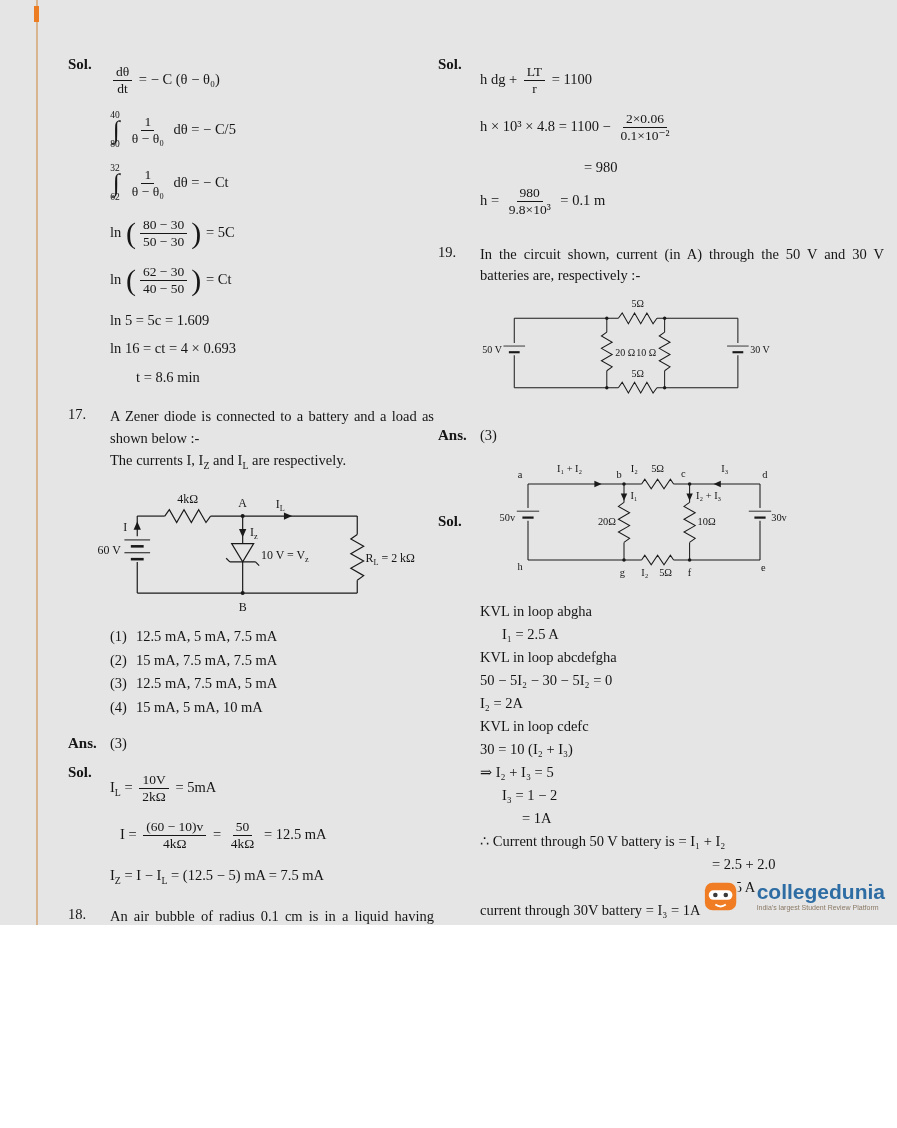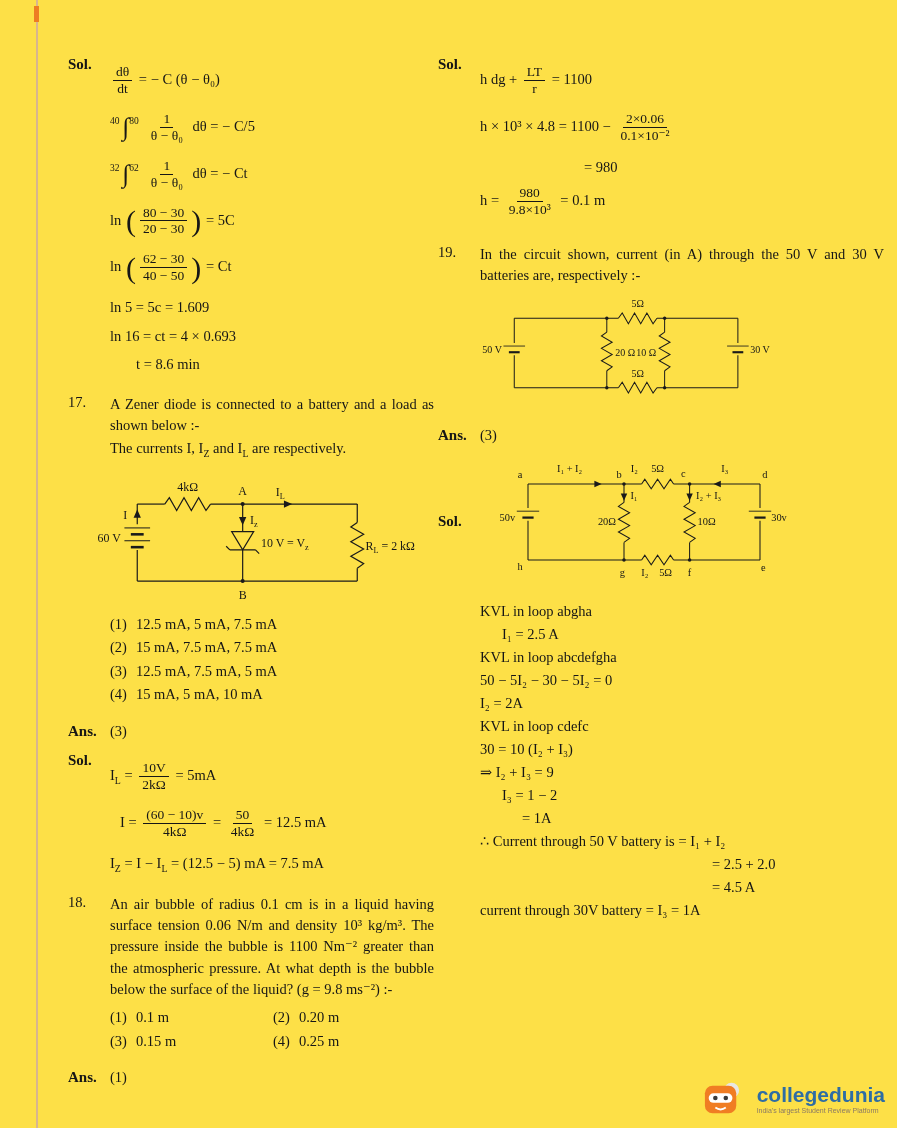--- a/index.html
+++ b/index.html
@@ -1,37 +1,37 @@
 <!DOCTYPE html>
 <html><head>
 <meta charset="utf-8">
 <style>
   *{margin:0;padding:0;box-sizing:border-box}
   html,body{background:#fff}
-  .page{position:relative;width:897px;height:1128px;background:#fde047;overflow:hidden;
+  .page{position:relative;width:897px;height:925px;background:#e5e5e5;overflow:hidden;
         font-family:"Liberation Serif","DejaVu Serif",serif;color:#161616;font-size:14.5px}
   .left-rule{position:absolute;left:36px;top:0;width:1.5px;height:100%;background:#d8b58f}
   .top-mark{position:absolute;left:34px;top:6px;width:5px;height:16px;background:#ed7d23}
   .col{position:absolute;top:56px}
   .col-left{left:68px;width:366px}
   .col-right{left:438px;width:446px}
   .lbl{font-weight:bold;font-size:15px}
   .labeled{display:grid;grid-template-columns:42px 1fr;align-items:start}
   .labeled.vcenter{align-items:center}
   .block{margin-bottom:12px}
   .mline{margin:8px 0 14px;line-height:1.35}
   .mline.tight{margin:9px 0 7px}
   .ind1{padding-left:26px}
   .indc{padding-left:104px}
   .ind-sm{padding-left:10px}
   .frac{display:inline-flex;flex-direction:column;align-items:center;vertical-align:middle;
         margin:0 3px;line-height:1.18;font-size:13.5px;text-align:center}
   .fnum{border-bottom:1.2px solid #161616;padding:0 3px}
   .fden{padding:0 3px}
-  .intg{display:inline-flex;flex-direction:row;align-items:flex-start;vertical-align:middle;
+  .intg{display:inline-flex;flex-direction:column;align-items:flex-end;vertical-align:middle;
         line-height:1;margin-right:6px}
   .ilim{font-size:9.5px;line-height:1}
   .isym{font-size:25px;line-height:.8;padding-left:3px}
   .bigp{display:inline-block;font-size:30px;line-height:0;vertical-align:middle;padding:0 1px}
   sub{font-size:68%}
   .qrow{display:grid;grid-template-columns:42px 1fr;margin-bottom:2px}
   .qnum{font-weight:normal}
   .qtext{text-align:justify;line-height:1.47}
   .qline2{margin-top:1px;line-height:1.47}
   .opts{margin:6px 0 4px 42px;line-height:1.62}
@@ -83,21 +83,21 @@
           <div class="mline"><span class="intg">
                 <span class="ilim">32</span>
                 <span class="isym">∫</span>
                 <span class="ilim">62</span>
               </span><span class="frac">
                 <span class="fnum">1</span>
                 <span class="fden">θ − θ₀</span>
               </span> dθ = − Ct</div>
           <div class="mline">ln <span class="bigp">(</span><span class="frac">
                 <span class="fnum">80 − 30</span>
-                <span class="fden">20 − 30</span>
+                <span class="fden">50 − 30</span>
               </span><span class="bigp">)</span> = 5C</div>
           <div class="mline">ln <span class="bigp">(</span><span class="frac">
                 <span class="fnum">62 − 30</span>
                 <span class="fden">40 − 50</span>
               </span><span class="bigp">)</span> = Ct</div>
           <div class="mline tight">ln 5 = 5c = 1.609</div>
           <div class="mline tight">ln 16 = ct = 4 × 0.693</div>
           <div class="mline tight ind1">t = 8.6 min</div>
         </div>
       </div>
@@ -349,21 +349,21 @@
       </div>
 
       <div class="kvl">
         <div>KVL in loop abgha</div>
         <div class="k-ind1">I₁ = 2.5 A</div>
         <div>KVL in loop abcdefgha</div>
         <div>50 − 5I₂ − 30 − 5I₂ = 0</div>
         <div>I₂ = 2A</div>
         <div>KVL in loop cdefc</div>
         <div>30 = 10 (I₂ + I₃)</div>
-        <div>⇒ I₂ + I₃ = 9</div>
+        <div>⇒ I₂ + I₃ = 5</div>
         <div class="k-ind1">I₃ = 1 − 2</div>
         <div class="k-ind2">= 1A</div>
         <div>∴ Current through 50 V battery is = I₁ + I₂</div>
         <div class="k-indr">= 2.5 + 2.0</div>
         <div class="k-indr">= 4.5 A</div>
         <div>current through 30V battery = I₃ = 1A</div>
       </div>
     </section>
   </div>
 

